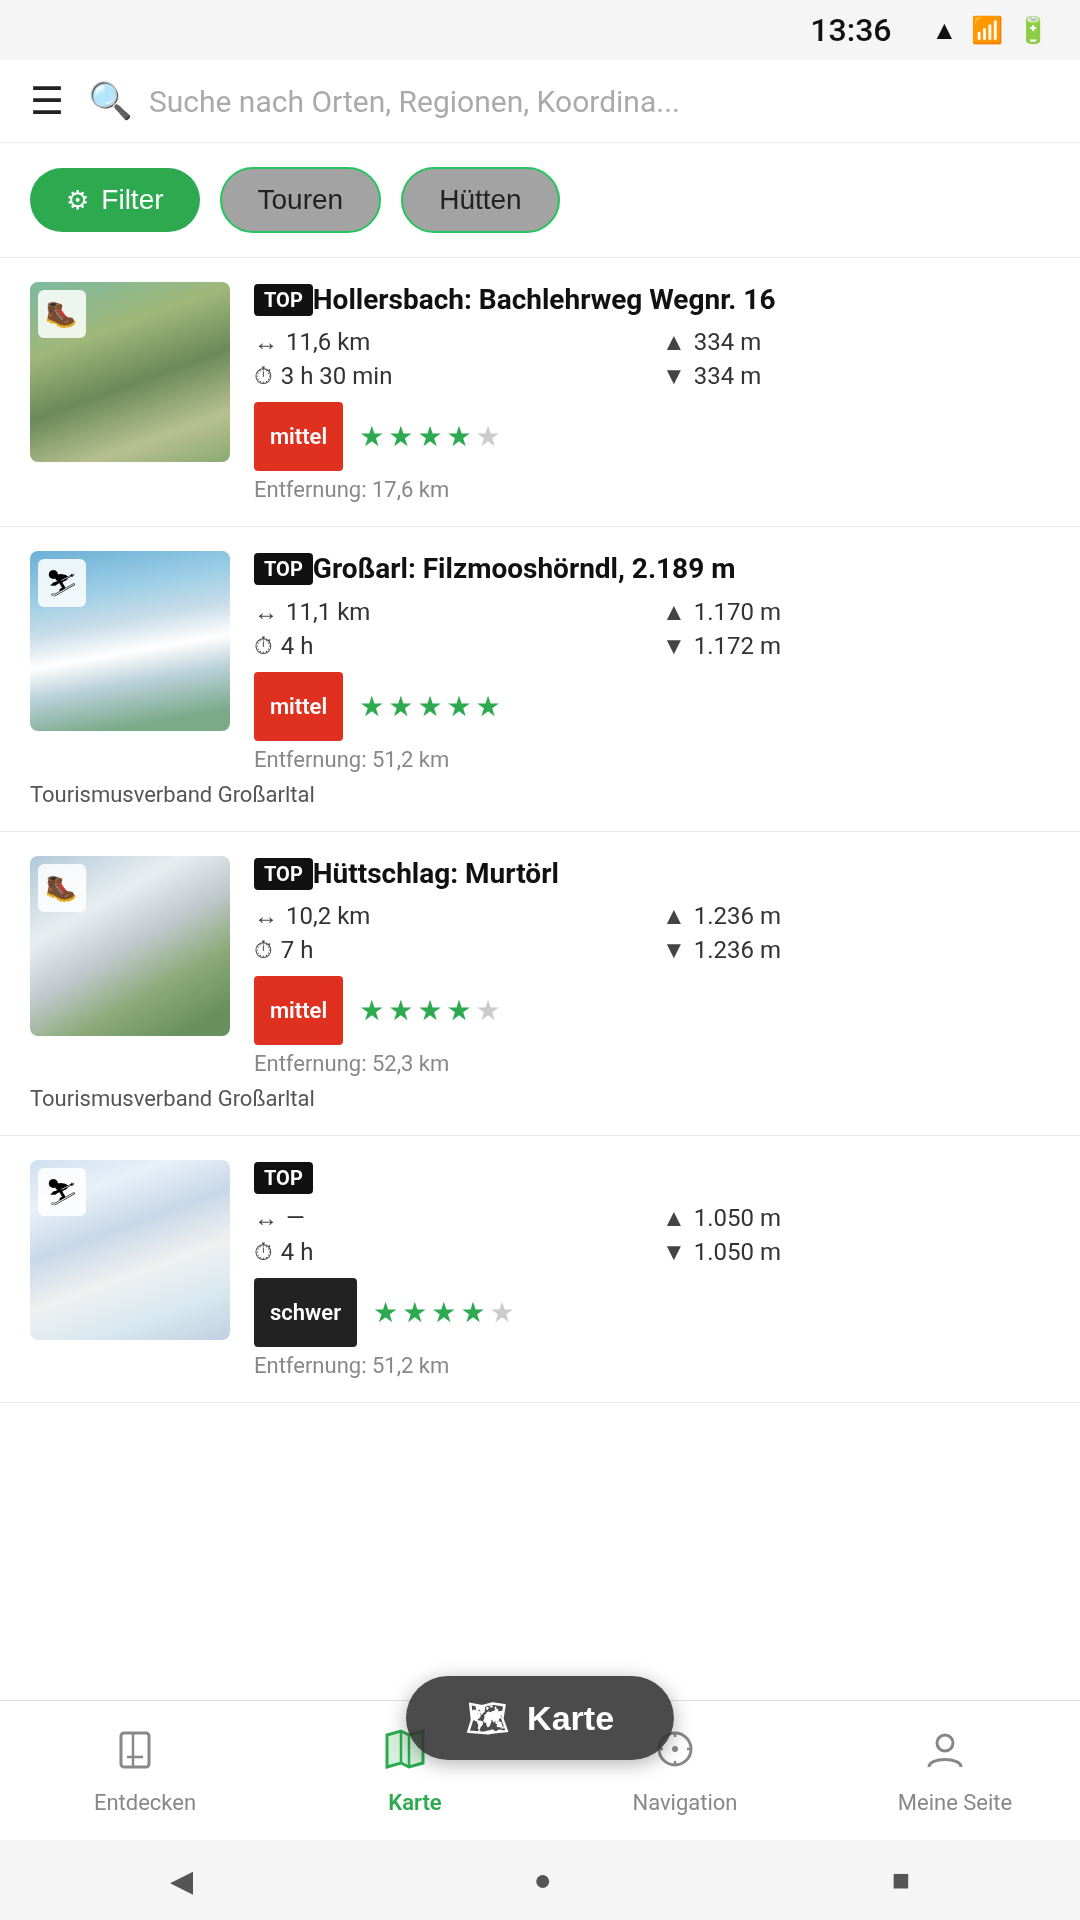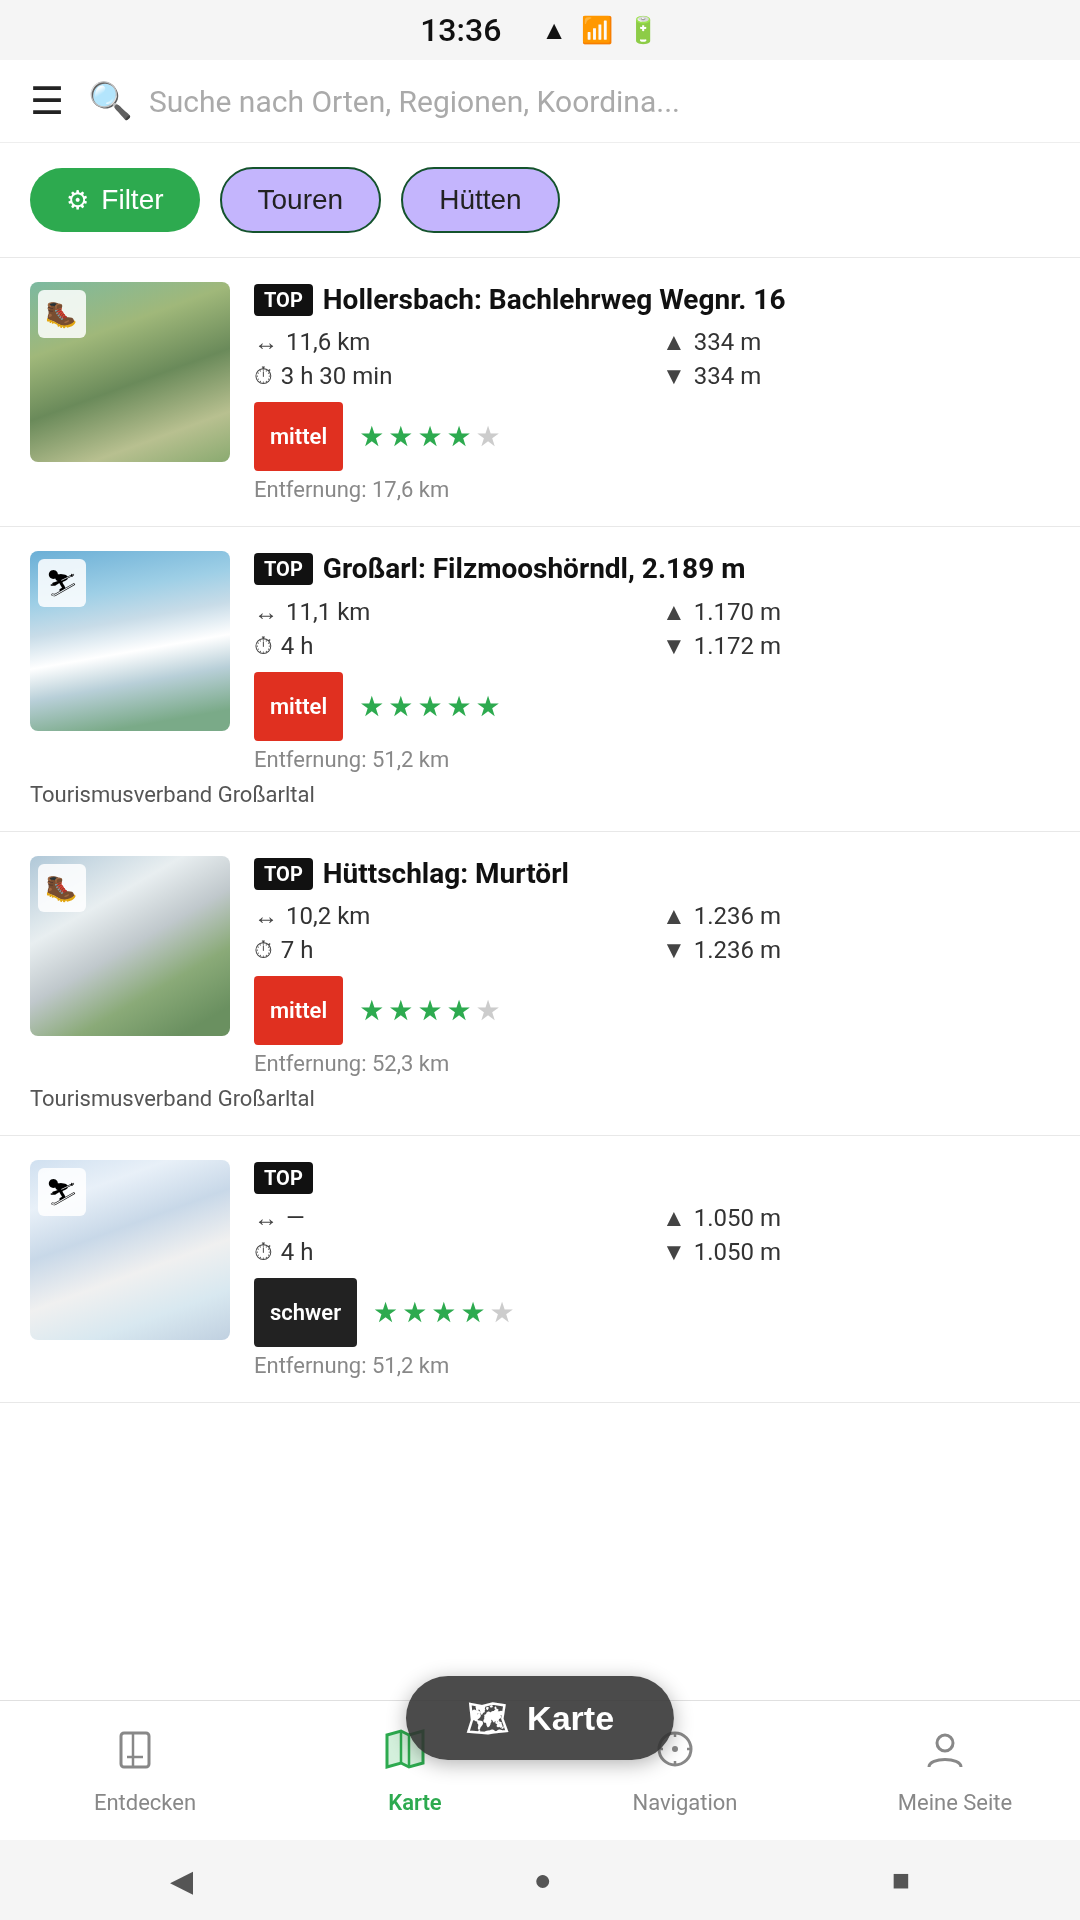--- a/index.html
+++ b/index.html
@@ -12,21 +12,21 @@
       position: relative;
       overflow-x: hidden;
     }
 
     
     .status-bar {
       background: #f5f5f5;
       height: 60px;
       display: flex;
       align-items: center;
-      justify-content: center;
+      justify-content: flex-end;
       padding: 0 30px;
       gap: 40px;
     }
     .status-time {
       font-size: 32px;
       font-weight: 500;
       color: #111;
     }
     .status-icons {
       display: flex;
@@ -89,22 +89,22 @@
       font-weight: 500;
       display: flex;
       align-items: center;
       gap: 12px;
       cursor: pointer;
     }
     .filter-icon {
       font-size: 26px;
     }
     .btn-pill {
-      background: #c4b5fd;
-      border: 2px solid #14532d;
+      background: #a3a3a3;
+      border: 2px solid #22c55e;
       border-radius: 50px;
       padding: 15px 36px;
       font-size: 28px;
       font-weight: 500;
       color: #222;
       cursor: pointer;
     }
 
     
     .tour-list {
@@ -160,21 +160,20 @@
       background: linear-gradient(160deg, #d0e0f0 0%, #e8f0f8 20%, #c8d8e8 40%, #f0f0f0 60%, #d8e8f0 80%, #c0d0e0 100%);
     }
 
     .tour-info {
       flex: 1;
     }
 
     .tour-title-row {
       display: flex;
       align-items: flex-start;
-      gap: 10px;
       margin-bottom: 10px;
     }
 
     .badge-top {
       background: #111;
       color: #fff;
       font-size: 20px;
       font-weight: 700;
       padding: 4px 10px;
       border-radius: 4px;

